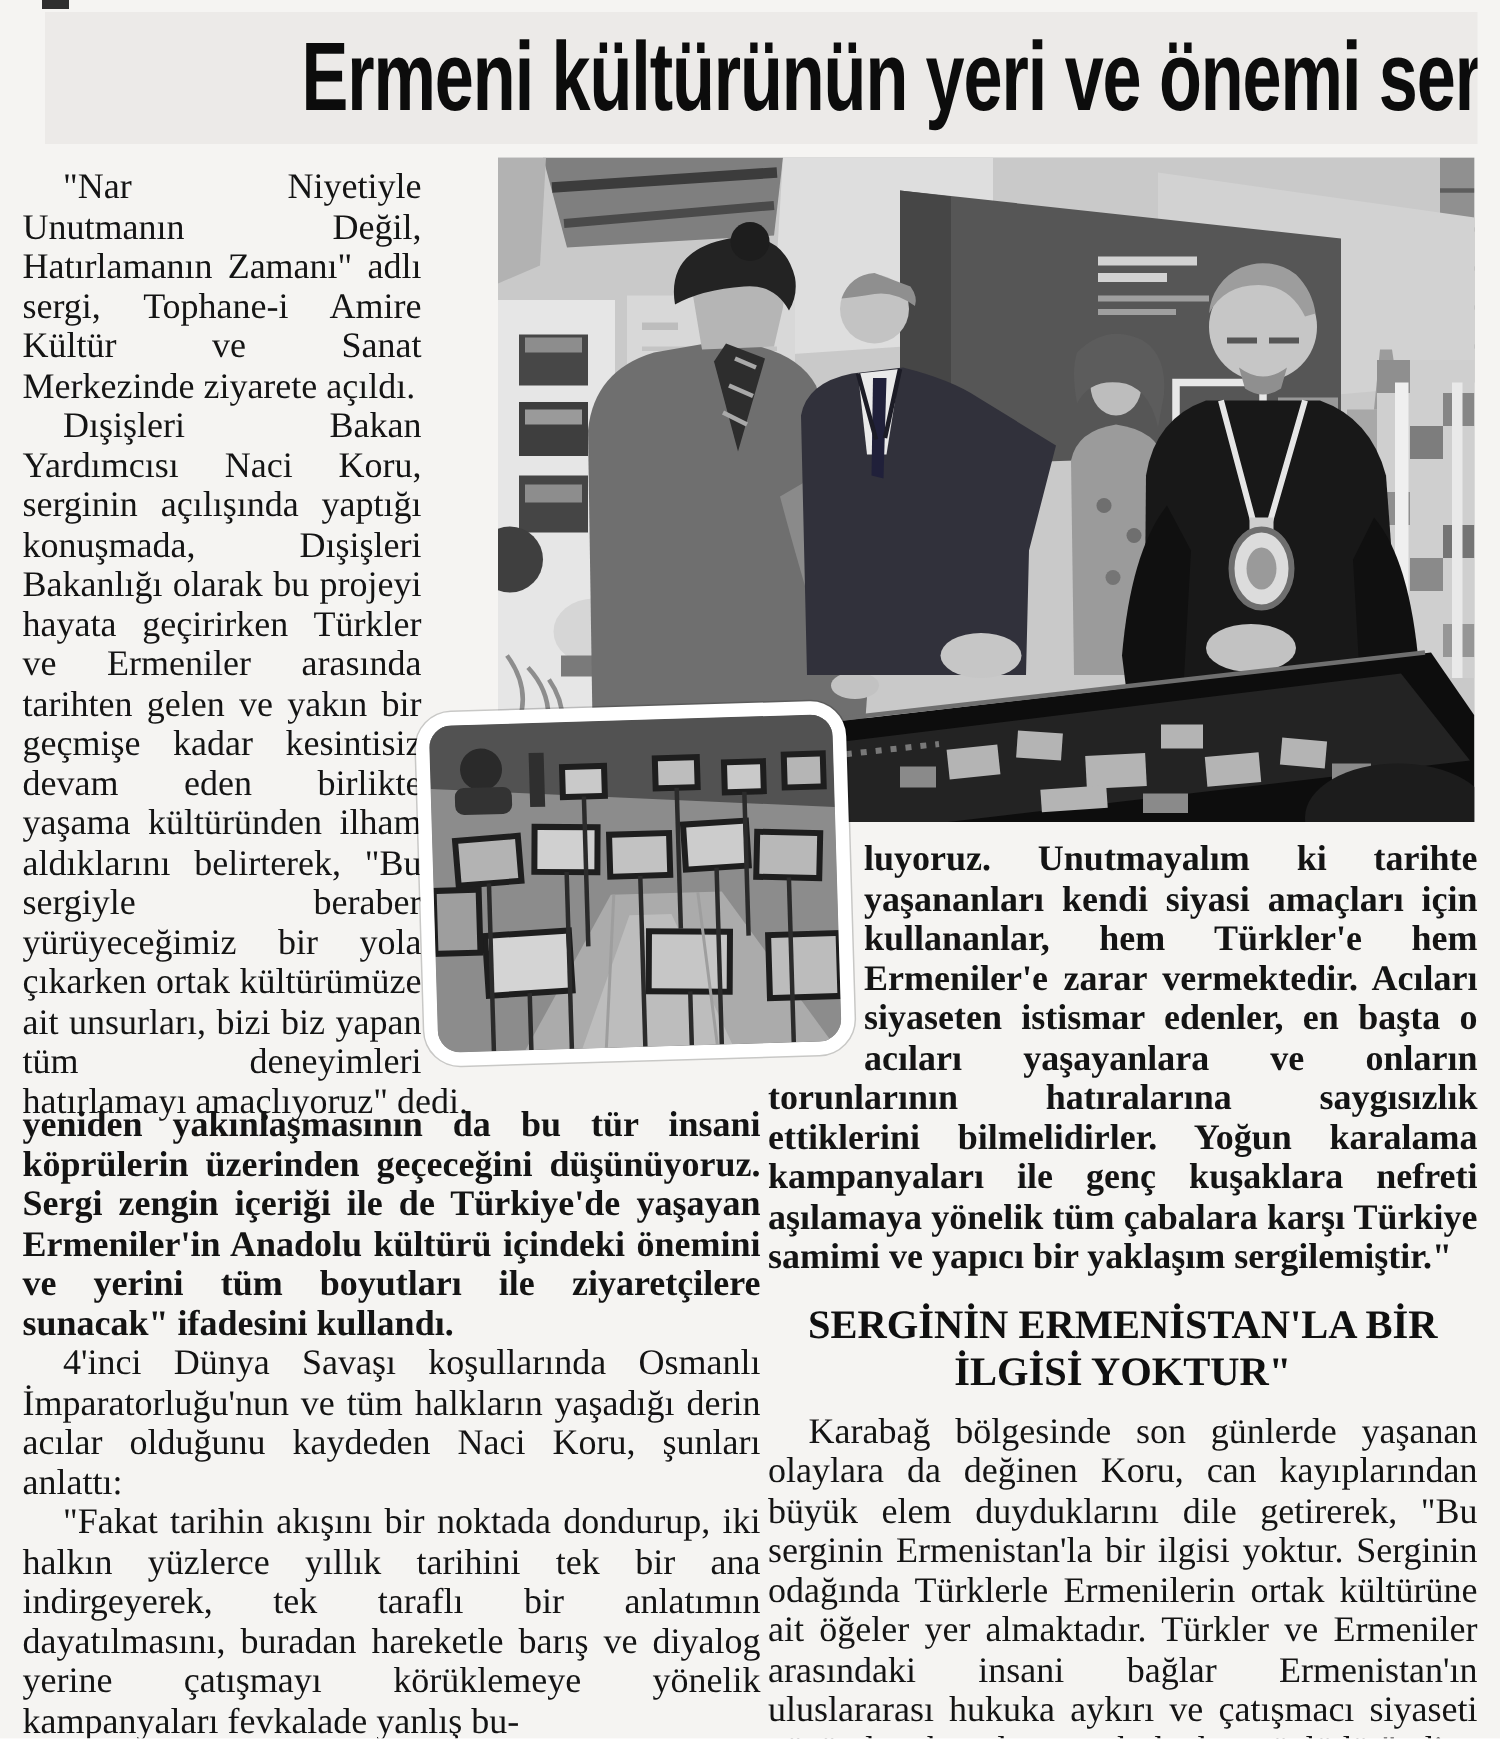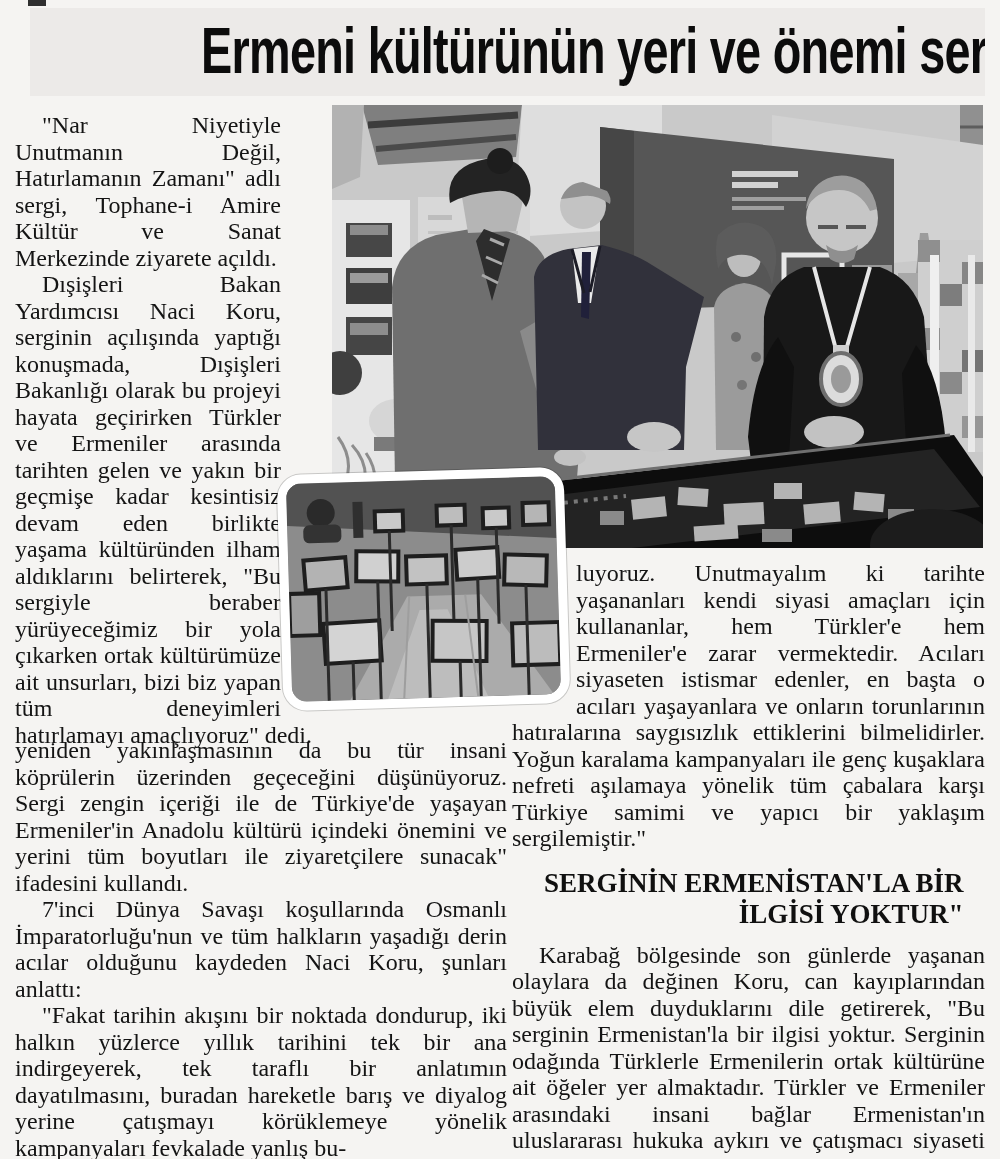--- a/index.html
+++ b/index.html
@@ -14,28 +14,28 @@
     background:#eceae8;overflow:hidden;text-align:center;
   }
   .headline-band .hl{
     display:inline-block;white-space:nowrap;
     transform:scaleX(.72);transform-origin:center;
     font-family:"Liberation Sans", sans-serif;font-weight:800;
     font-size:65px;line-height:86px;letter-spacing:-1px;color:#0c0c0c;
   }
   .bodytext{position:absolute;text-align:justify;font-size:24px;line-height:26.5px;}
   .bodytext p{margin:0;text-indent:27px;}
-  .bodytext p.cont{text-indent:0;}
+  .bodytext p.cont{text-indent:0;font-weight:bold;}
   .col-narrow{left:15px;top:112px;width:310px;}
   .col-wide{left:15px;top:737px;width:492px;}
   .col-right{left:512px;top:560px;width:473px;}
   .wrap-spacer-right{float:right;width:44px;height:232px;margin-top:366px;}
   .wrap-spacer-left{float:left;width:64px;height:150px;}
   .subhead{
-    margin:16px auto 12px auto;text-align:right;font-weight:bold;
+    margin:16px auto 12px auto;text-align:center;font-weight:bold;
     font-size:27px;line-height:31px;max-width:430px;text-indent:0;
     font-family:"Liberation Serif", serif;color:#101010;
   }
   .lastpara{position:relative;}
   figure{margin:0;padding:0;}
   .main-photo{
     position:absolute;left:332px;top:105px;width:651px;height:443px;
     overflow:hidden;background:#c9c9c9;
   }
   .inset-photo{
@@ -242,21 +242,21 @@
   </figure>
 
   <section class="bodytext col-narrow">
     <div class="wrap-spacer-right"></div>
     <p>"Nar Niyetiyle Unutmanın Değil, Hatırlamanın Zamanı" adlı sergi, Tophane-i Amire Kültür ve Sanat Merkezinde ziyarete açıldı.</p>
     <p>Dışişleri Bakan Yardımcısı Naci Koru, serginin açılışında yaptığı konuşmada, Dışişleri Bakanlığı olarak bu projeyi hayata geçirirken Türkler ve Ermeniler arasında tarihten gelen ve yakın bir geçmişe kadar kesintisiz devam eden birlikte yaşama kültüründen ilham aldıklarını belirterek, "Bu sergiyle beraber yürüyeceğimiz bir yola çıkarken ortak kültürümüze ait unsurları, bizi biz yapan tüm deneyimleri hatırlamayı amaçlıyoruz" dedi.</p>
   </section>
 
   <section class="bodytext col-wide">
     <p class="cont">yeniden yakınlaşmasının da bu tür insani köprülerin üzerinden geçeceğini düşünüyoruz. Sergi zengin içeriği ile de Türkiye'de yaşayan Ermeniler'in Anadolu kültürü içindeki önemini ve yerini tüm boyutları ile ziyaretçilere sunacak" ifadesini kullandı.</p>
-    <p>7'inci Dünya Savaşı koşullarında Osmanlı İmparatorluğu'nun ve tüm halkların yaşadığı derin acılar olduğunu kaydeden Naci Koru, şunları anlattı:</p>
+    <p>4'inci Dünya Savaşı koşullarında Osmanlı İmparatorluğu'nun ve tüm halkların yaşadığı derin acılar olduğunu kaydeden Naci Koru, şunları anlattı:</p>
     <p>"Fakat tarihin akışını bir noktada dondurup, iki halkın yüzlerce yıllık tarihini tek bir ana indirgeyerek, tek taraflı bir anlatımın dayatılmasını, buradan hareketle barış ve diyalog yerine çatışmayı körüklemeye yönelik kampanyaları fevkalade yanlış bu-</p>
   </section>
 
   <section class="bodytext col-right">
     <div class="wrap-spacer-left"></div>
     <p class="cont">luyoruz. Unutmayalım ki tarihte yaşananları kendi siyasi amaçları için kullananlar, hem Türkler'e hem Ermeniler'e zarar vermektedir. Acıları siyaseten istismar edenler, en başta o acıları yaşayanlara ve onların torunlarının hatıralarına saygısızlık ettiklerini bilmelidirler. Yoğun karalama kampanyaları ile genç kuşaklara nefreti aşılamaya yönelik tüm çabalara karşı Türkiye samimi ve yapıcı bir yaklaşım sergilemiştir."</p>
     <h2 class="subhead">SERGİNİN ERMENİSTAN'LA BİR İLGİSİ YOKTUR"</h2>
     <div class="lastpara">
       <p>Karabağ bölgesinde son günlerde yaşanan olaylara da değinen Koru, can kayıplarından büyük elem duyduklarını dile getirerek, "Bu serginin Ermenistan'la bir ilgisi yoktur. Serginin odağında Türklerle Ermenilerin ortak kültürüne ait öğeler yer almaktadır. Türkler ve Ermeniler arasındaki insani bağlar Ermenistan'ın uluslararası hukuka aykırı ve çatışmacı siyaseti yüzünden bozulmayacak kadar güçlüdür" diye konuştu.</p>
 

